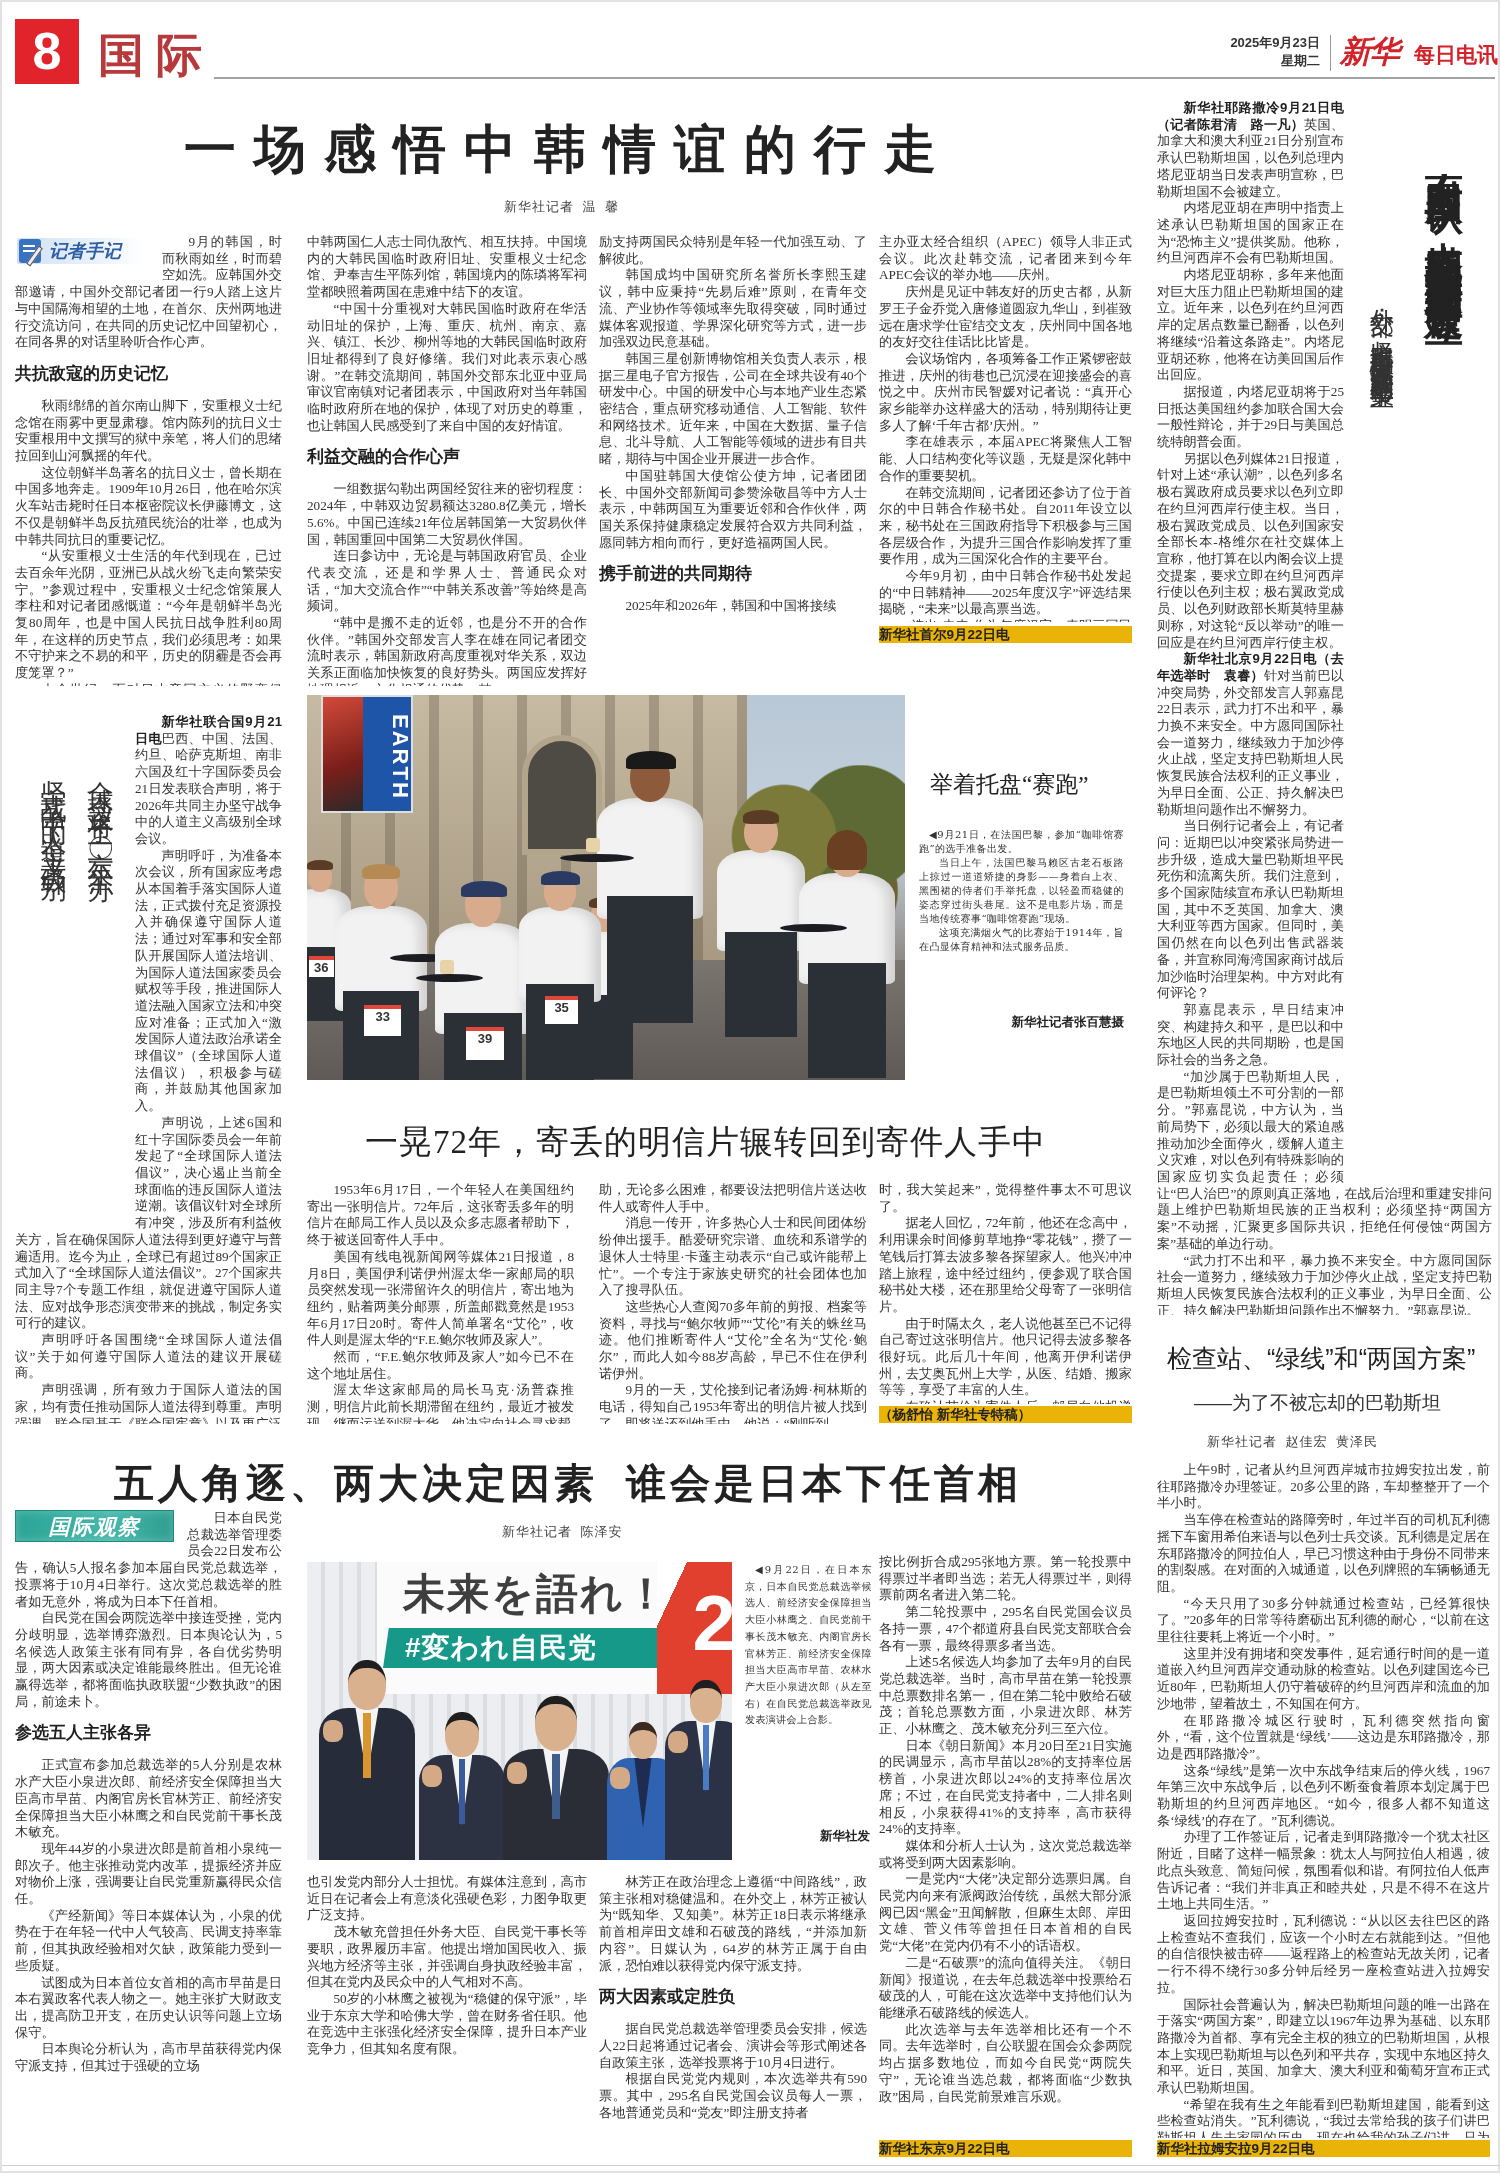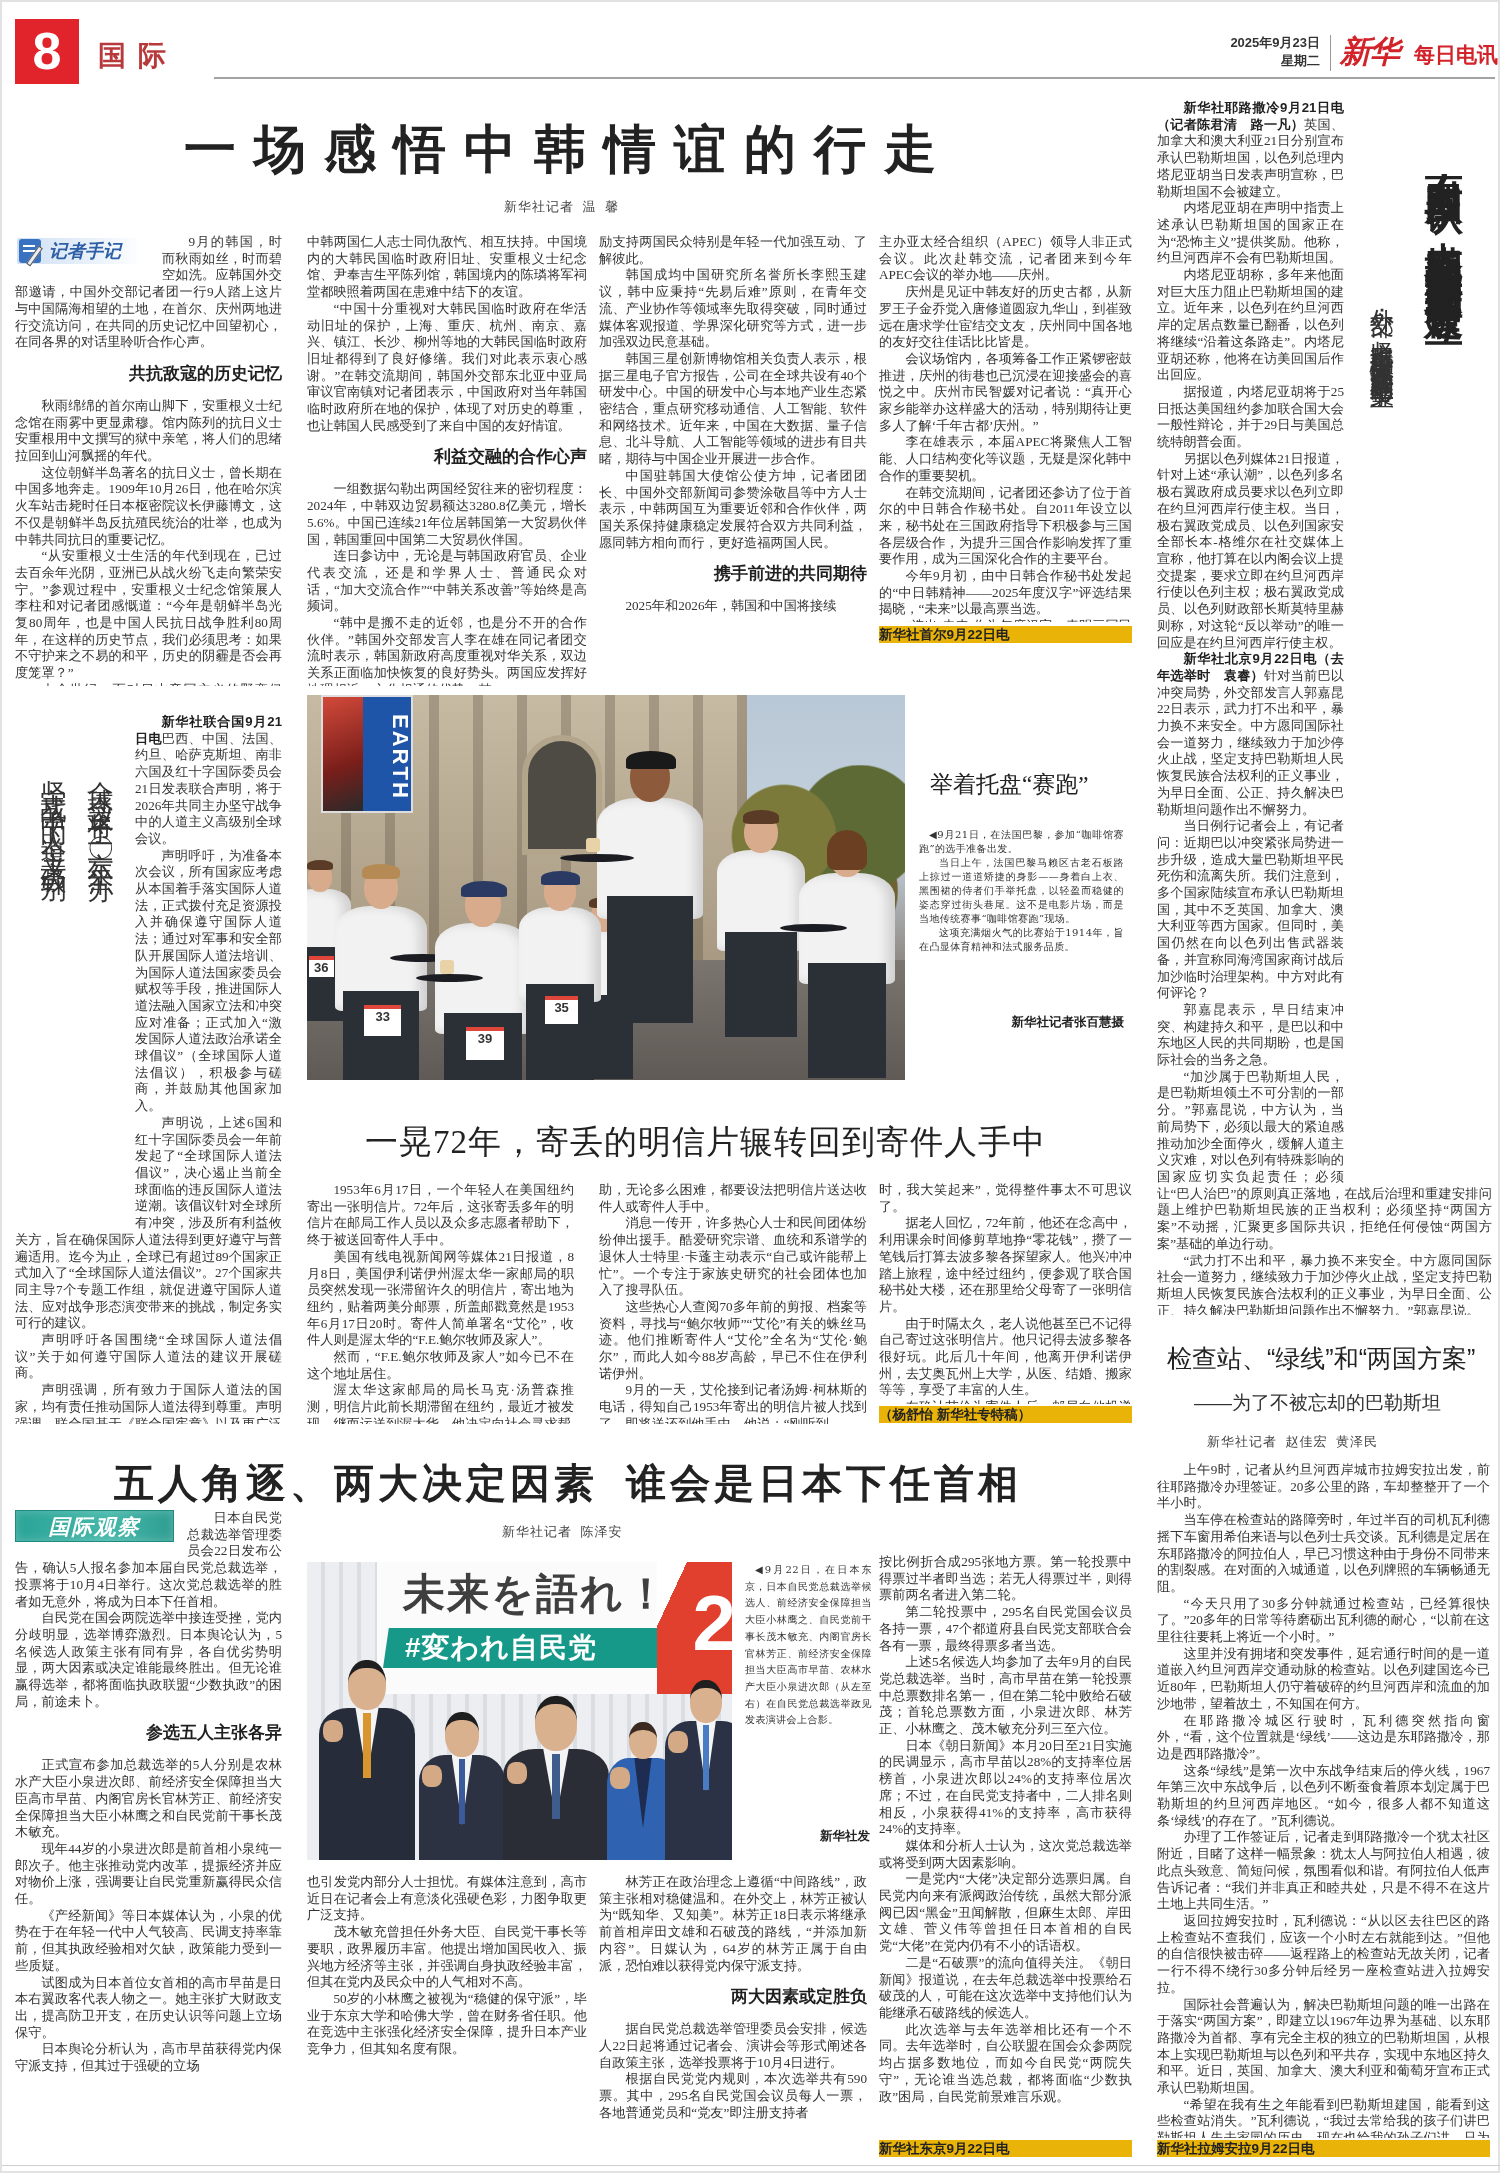--- a/index.html
+++ b/index.html
@@ -2,34 +2,34 @@
 <html><head>
 <meta charset="utf-8">
 <style>
 *{box-sizing:border-box;margin:0;padding:0}
 html,body{width:1500px;height:2173px;background:#fff;overflow:hidden}
 body{position:relative;font-family:"Liberation Serif","DejaVu Serif",serif;color:#2b2b2b}
 .page{position:absolute;left:0;top:0;width:1500px;height:2173px;background:#fff;border:2px solid #e2e2e2}
 .abs{position:absolute}
 
 .page-num{left:13px;top:17px;width:64px;height:65px;background:#e1242b;color:#fff;font:bold 52px/65px "Liberation Sans","DejaVu Sans",sans-serif;text-align:center}
-.section-name{left:96px;top:30px;font-size:28px;line-height:48px;color:#b8393c;letter-spacing:12px;font-weight:bold}
+.section-name{left:96px;top:30px;font-size:46px;line-height:48px;color:#b8393c;letter-spacing:12px;font-weight:bold}
 .header-rule{left:212px;top:75px;width:1281px;height:2px;background:#a3a3a3}
 .date-block{left:1190px;top:32px;width:128px;text-align:right;font:bold 13px/18px "Liberation Sans","DejaVu Sans",sans-serif;color:#333}
 .header-divider{left:1328px;top:33px;width:1px;height:36px;background:#999}
 .masthead{left:1338px;top:30px;color:#d2232a;white-space:nowrap}
 .masthead .brand{font:italic bold 31px/40px "Liberation Serif",serif;letter-spacing:-2px}
 .masthead .suffix{font:bold 21px/40px "Liberation Sans","DejaVu Sans",sans-serif;margin-left:16px}
 
 .col{overflow:hidden}
 .body-text{font-size:13.2px;line-height:16.7px;text-align:justify;color:#333}
 .body-text p{text-indent:2em;margin:0}
 .body-text p.noindent{text-indent:0}
 .body-text .lead{font-family:"Liberation Sans","DejaVu Sans",sans-serif;font-weight:bold;color:#1f1f1f}
-.subhead{font-family:"Liberation Sans","DejaVu Sans",sans-serif;font-weight:bold;font-size:17px;line-height:22px;text-align:right;margin:12px 0 13px;color:#1f1f1f}
+.subhead{font-family:"Liberation Sans","DejaVu Sans",sans-serif;font-weight:bold;font-size:17px;line-height:22px;text-align:left;margin:12px 0 13px;color:#1f1f1f}
 .dateline{font:bold 13.5px/17px "Liberation Sans","DejaVu Sans",sans-serif;color:#222;background:#eab308}
 .byline{font-size:13px;color:#444;letter-spacing:1px;white-space:pre}
 .headline{font-weight:bold;color:#222;white-space:pre}
 .vertical{writing-mode:vertical-rl;white-space:nowrap}
 
 .badge-float{float:left;width:147px;height:50px}
 .reporter-badge{display:flex;align-items:center;width:125px;height:26px;margin-top:4px;margin-left:2px;background:linear-gradient(90deg,#cfe0f4,#eef4fb 70%,#fff);border-radius:2px}
 .notebook-icon{position:relative;width:22px;height:24px;background:#3a72c2;border-radius:3px;margin:0 8px 0 2px;flex:none}
 .notebook-icon::before{content:"";position:absolute;left:4px;top:6px;width:12px;height:2px;background:#fff;box-shadow:0 5px 0 #fff}
 .notebook-icon::after{content:"";position:absolute;left:13px;top:6px;width:3px;height:20px;background:#e9eef6;transform:rotate(35deg);border:1px solid #555}

